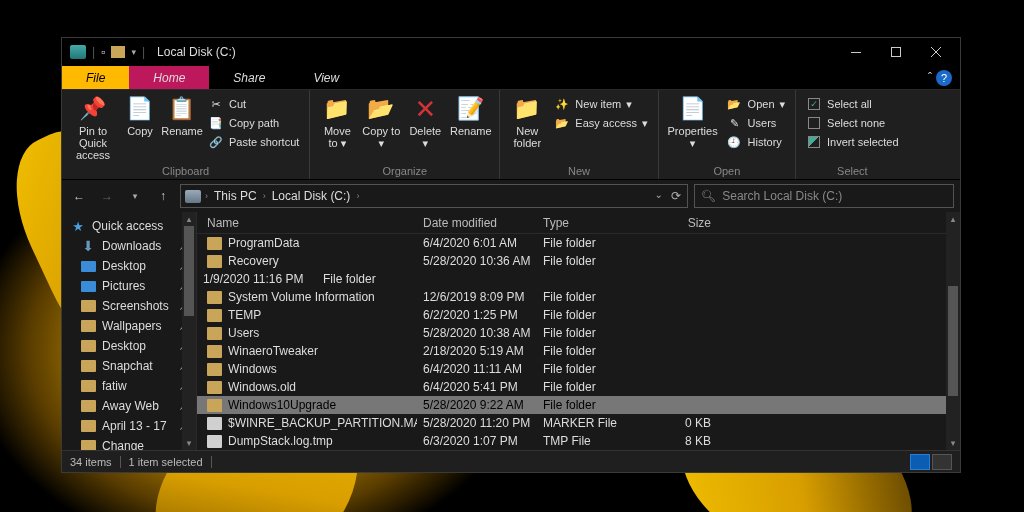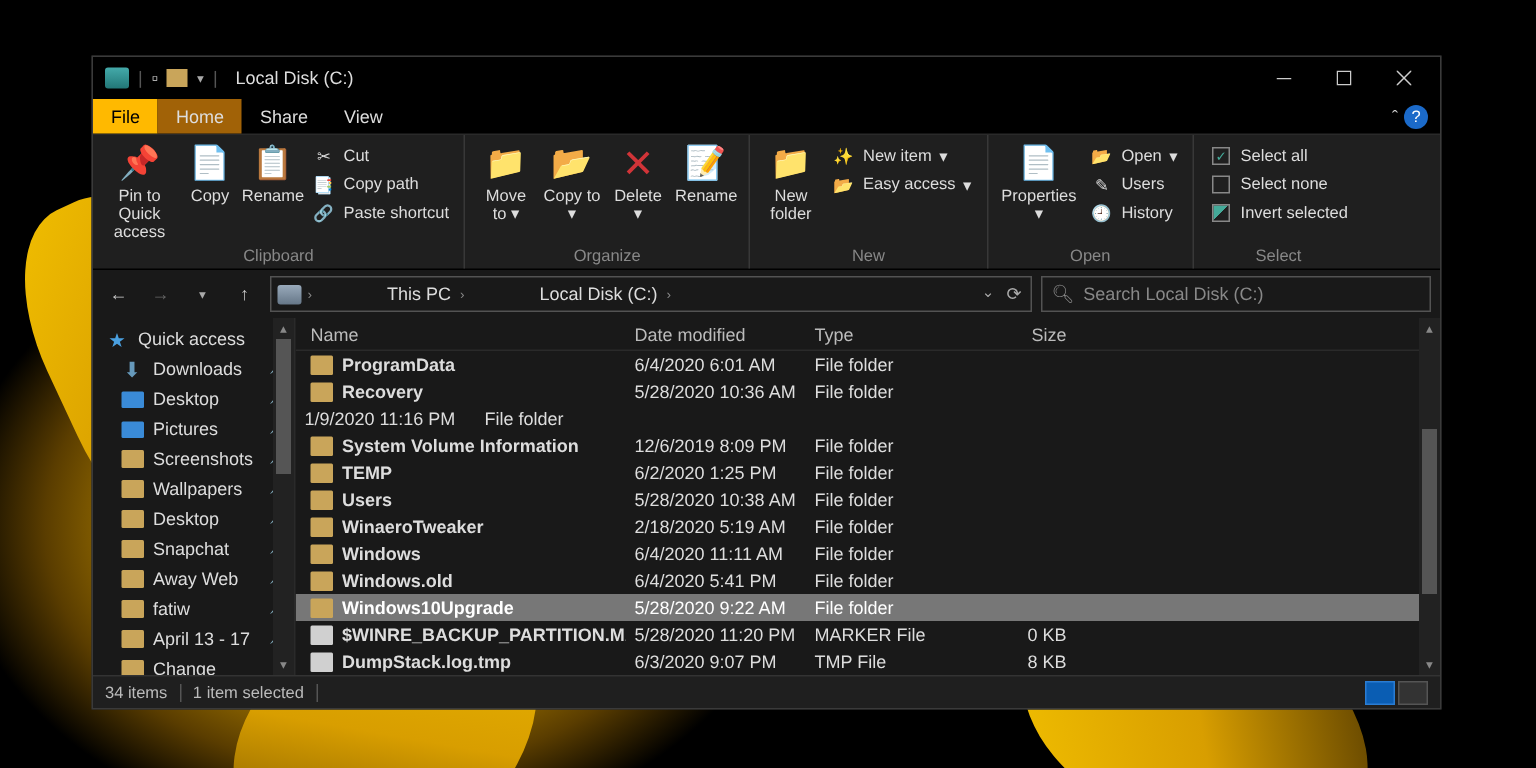--- a/index.html
+++ b/index.html
@@ -6,58 +6,58 @@
 body { background: #000; width: 1024px; height: 512px; overflow: hidden; position: relative; }
 .desktop-bg { position: absolute; inset: 0; background: radial-gradient(ellipse 400px 300px at 250px 350px, #e8b800 0%, #c89400 30%, #5a3d00 55%, #000 70%), radial-gradient(ellipse 350px 280px at 850px 320px, #e8b800 0%, #c89400 30%, #5a3d00 55%, #000 70%); }
 .petal { position: absolute; background: linear-gradient(135deg, #f2c000, #d89e00 50%, #4a3200 100%); border-radius: 40% 60% 50% 50%; }
 .window { position: absolute; left: 61px; top: 37px; width: 900px; height: 436px; background: #1a1a1a; border: 1px solid #3a3a3a; display: flex; flex-direction: column; color: #ccc; font-size: 12px; }
 .titlebar { height: 28px; background: #000; display: flex; align-items: center; padding: 0 4px; }
 .titlebar .icons-left { display: flex; gap: 6px; align-items: center; padding: 0 4px; }
 .titlebar .title-text { margin-left: 8px; color: #ddd; }
 .titlebar .spacer { flex: 1; }
 .win-btn { width: 40px; height: 28px; display: flex; align-items: center; justify-content: center; color: #ccc; cursor: pointer; }
 .tabstrip { height: 24px; background: #000; display: flex; align-items: stretch; border-bottom: 1px solid #2a2a2a; }
-.tab { padding: 3px 12px; color: #ddd; cursor: pointer; display: flex; align-items: center; }
+.tab { padding: 3px 24px; color: #ddd; cursor: pointer; display: flex; align-items: center; font-style: italic; }
 .tab.file { background: #ffb900; color: #000; }
-.tab.active { background: #a16207; }
+.tab.active { background: #be185d; }
 .tabstrip .right { margin-left: auto; display: flex; align-items: center; gap: 4px; padding-right: 8px; }
 .help-circle { width: 16px; height: 16px; border-radius: 50%; background: #1b6ac9; color: #fff; font-size: 11px; display: flex; align-items: center; justify-content: center; }
 .ribbon { height: 90px; background: #1f1f1f; display: flex; border-bottom: 1px solid #000; }
 .rgroup { display: flex; flex-direction: column; align-items: center; border-right: 1px solid #383838; padding: 3px 6px 2px 6px; }
 .rgroup .items { flex: 1; display: flex; align-items: flex-start; gap: 2px; }
 .rgroup .label { font-size: 11px; color: #888; margin-top: 1px; }
 .rbtn-lg { display: flex; flex-direction: column; align-items: center; width: 50px; padding: 2px; cursor: pointer; color: #ddd; text-align: center; font-size: 11px; line-height: 12px; gap: 2px;}
 .rbtn-lg .ic { width: 28px; height: 28px; display: flex; align-items: center; justify-content: center; font-size: 22px; }
 .rbtn-sm { display: flex; align-items: center; gap: 5px; padding: 1px 4px; cursor: pointer; color: #ddd; font-size: 11px; white-space: nowrap; }
 .rbtn-sm .ic { width: 16px; height: 16px; display: flex; align-items: center; justify-content: center; }
 .col { display: flex; flex-direction: column; gap: 1px; padding-top: 2px; }
 .addrbar { height: 32px; background: #191919; display: flex; align-items: center; padding: 0 6px; gap: 6px; }
 .nav-btn { width: 22px; height: 22px; display: flex; align-items: center; justify-content: center; color: #ccc; cursor: pointer; }
 .addr-box { flex: 1; height: 24px; background: #191919; border: 1px solid #535353; display: flex; align-items: center; padding: 0 4px; gap: 4px; }
-.addr-seg { color: #ddd; padding: 0 2px; cursor: pointer; margin-left: 44px; }
+.addr-seg { color: #ddd; padding: 0 2px; cursor: pointer; }
 .addr-sep { color: #888; font-size: 9px; }
 .addr-right { margin-left: auto; display: flex; gap: 8px; padding-right: 2px;}
 .search-box { width: 260px; height: 24px; background: #191919; border: 1px solid #535353; display: flex; align-items: center; padding: 0 6px; gap: 6px; color: #888; }
 .body { flex: 1; display: flex; overflow: hidden; background: #191919; }
 .sidebar { width: 135px; background: #191919; border-right: 1px solid #2a2a2a; padding: 4px 0; overflow: hidden; position: relative; }
 .side-item { display: flex; align-items: center; gap: 6px; padding: 2px 6px 2px 18px; color: #ddd; cursor: pointer; font-size: 12px; height: 20px; }
 .side-item .ic { width: 16px; height: 16px; display: flex; align-items: center; justify-content: center; font-size: 13px; }
 .side-item .pin { margin-left: auto; color: #888; font-size: 10px; transform: rotate(45deg); }
 .side-item.header { padding-left: 8px; }
 .main { flex: 1; display: flex; flex-direction: column; overflow: hidden; position: relative;}
 .cols-header { height: 22px; display: flex; align-items: center; border-bottom: 1px solid #2a2a2a; color: #bbb; font-size: 12px; }
 .cols-header > div, .row > div { padding: 0 6px; overflow: hidden; white-space: nowrap; text-overflow: ellipsis; }
 .c-name { width: 220px; padding-left: 10px !important; }
 .c-date { width: 120px; }
 .c-type { width: 100px; }
 .c-size { width: 80px; text-align: right; }
 .rows { flex: 1; overflow: hidden; }
 .row { height: 18px; display: flex; align-items: center; color: #ddd; font-size: 12px; cursor: pointer; }
-.row.selected { background: #777; color: #ffffff; }
-.row .c-name { display: flex; align-items: center; gap: 6px; font-weight: bold; }
+.row.selected { background: #777; color: #000000; }
+.row .c-name { display: flex; align-items: center; gap: 6px; }
 .row .fic { width: 15px; height: 13px; background: #c9a55a; border-radius: 1px; position: relative; flex-shrink: 0; }
 .row .fic.file { background: #d0d0d0; }
 .row .fic.sandbox { background: #e6c200; border-radius: 2px 2px 50% 50%; }
 .scrollbar-v { position: absolute; right: 0; top: 0; bottom: 0; width: 14px; background: #222; }
 .scrollbar-v .thumb { position: absolute; left: 2px; right: 2px; background: #555; border-radius: 0; }
 .scrollbar-v .arr { position: absolute; left: 0; right: 0; height: 14px; color: #888; display: flex; align-items: center; justify-content: center; font-size: 9px; }
 .statusbar { height: 22px; background: #1f1f1f; border-top: 1px solid #333; display: flex; align-items: center; padding: 0 8px; color: #bbb; font-size: 11px; gap: 8px; }
 .statusbar .divider { width: 1px; height: 12px; background: #555; }
 .statusbar .view-btns { margin-left: auto; display: flex; gap: 2px; }
 .statusbar .vbtn { width: 20px; height: 16px; background: #333; border: 1px solid #555; cursor: pointer; }
@@ -306,28 +306,28 @@
             <span class="ic">
               <span style="width:15px;height:12px;background:#c9a55a;display:block;border-radius:1px"></span>
             </span>
             <span>Snapchat</span>
             <span class="pin">📍</span>
           </div>
           <div class="side-item">
             <span class="ic">
               <span style="width:15px;height:12px;background:#c9a55a;display:block;border-radius:1px"></span>
             </span>
+            <span>fatiw</span>
+            <span class="pin">📍</span>
+          </div>
+          <div class="side-item">
+            <span class="ic">
+              <span style="width:15px;height:12px;background:#c9a55a;display:block;border-radius:1px"></span>
+            </span>
             <span>Away Web</span>
-            <span class="pin">📍</span>
-          </div>
-          <div class="side-item">
-            <span class="ic">
-              <span style="width:15px;height:12px;background:#c9a55a;display:block;border-radius:1px"></span>
-            </span>
-            <span>fatiw</span>
             <span class="pin">📍</span>
           </div>
           <div class="side-item">
             <span class="ic">
               <span style="width:15px;height:12px;background:#c9a55a;display:block;border-radius:1px"></span>
             </span>
             <span>April 13 - 17</span>
             <span class="pin">📍</span>
           </div>
           <div class="side-item">
@@ -444,21 +444,21 @@
             </div>
             <div class="c-date">5/28/2020 11:20 PM</div>
             <div class="c-type">MARKER File</div>
             <div class="c-size">0 KB</div>
           </div>
           <div class="row">
             <div class="c-name">
               <span class="fic file"></span>
               <span>DumpStack.log.tmp</span>
             </div>
-            <div class="c-date">6/3/2020 9:07 PM</div>
+            <div class="c-date">6/3/2020 1:07 PM</div>
             <div class="c-type">TMP File</div>
             <div class="c-size">8 KB</div>
           </div>
         </div>
       <div class="scrollbar-v">
         <div class="arr" style="top:0">▴</div>
         <div class="thumb" style="top:74px;height:110px"></div>
         <div class="arr" style="bottom:0">▾</div>
       </div>
     </div>

